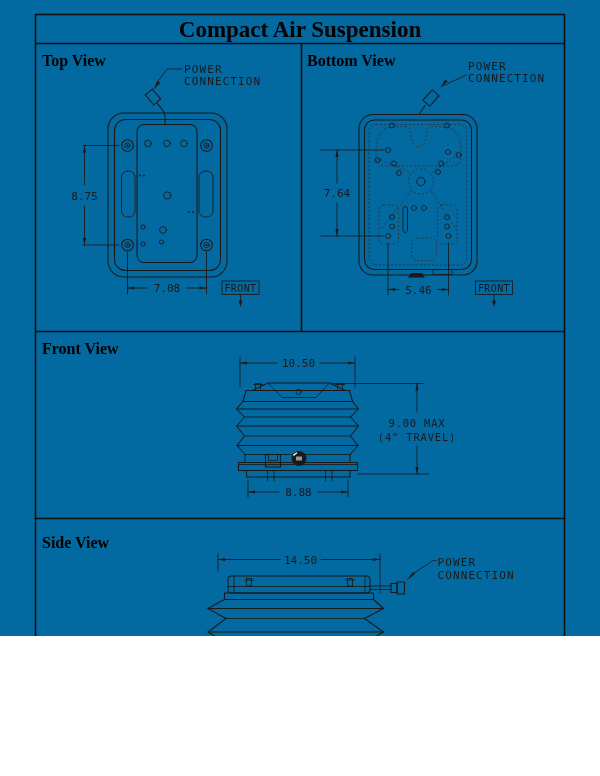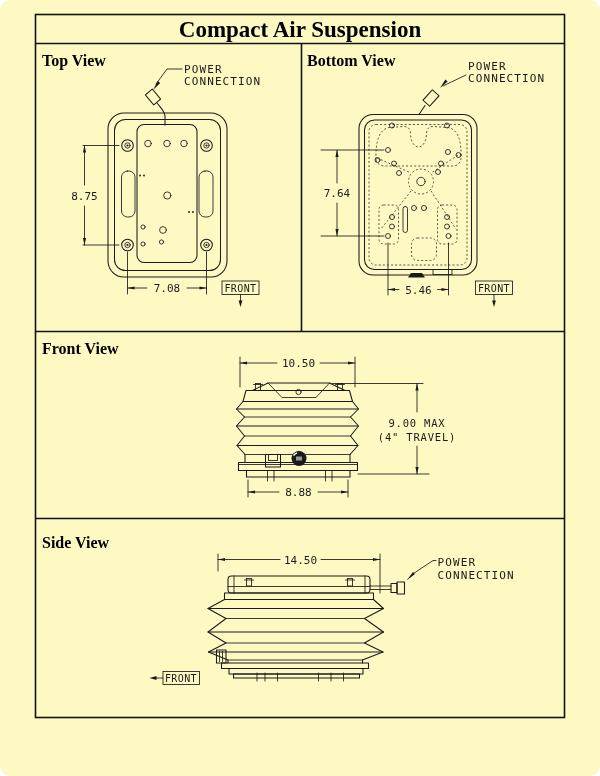--- a/index.html
+++ b/index.html
@@ -1,17 +1,17 @@
 <!DOCTYPE html>
 <html><head>
 <meta charset="utf-8">
 <style>
   html,body{margin:0;padding:0;background:#fff;}
-  .page{position:relative;width:600px;height:776px;background:#fef9c3;overflow:hidden;
-        font-family:"DejaVu Sans Mono",monospace;border-radius:11px;}
+  .page{position:relative;width:600px;height:636px;background:#0369a1;overflow:hidden;
+        font-family:"DejaVu Sans Mono",monospace;}
   svg{display:block}
   .frame{fill:none;stroke:#111;stroke-width:1.6}
   .ln{fill:none;stroke:#1a1a1a;stroke-width:1.05;stroke-linejoin:round;stroke-linecap:round}
   .thin{fill:none;stroke:#1a1a1a;stroke-width:.85;stroke-linecap:round}
   .dash{fill:none;stroke:#2e2e2e;stroke-width:.8;stroke-dasharray:2 2.1}
   .solid{fill:#1a1a1a;stroke:none}
   .cad{font:11px "DejaVu Sans Mono",monospace;letter-spacing:1.1px;fill:#1a1a1a}
   .dim{font:11px "DejaVu Sans Mono",monospace;fill:#1a1a1a}
   .dimh{font:10.5px "DejaVu Sans Mono",monospace;letter-spacing:.8px;fill:#1a1a1a}
   .fr{font:10px "DejaVu Sans Mono",monospace;letter-spacing:.4px;fill:#1a1a1a}

